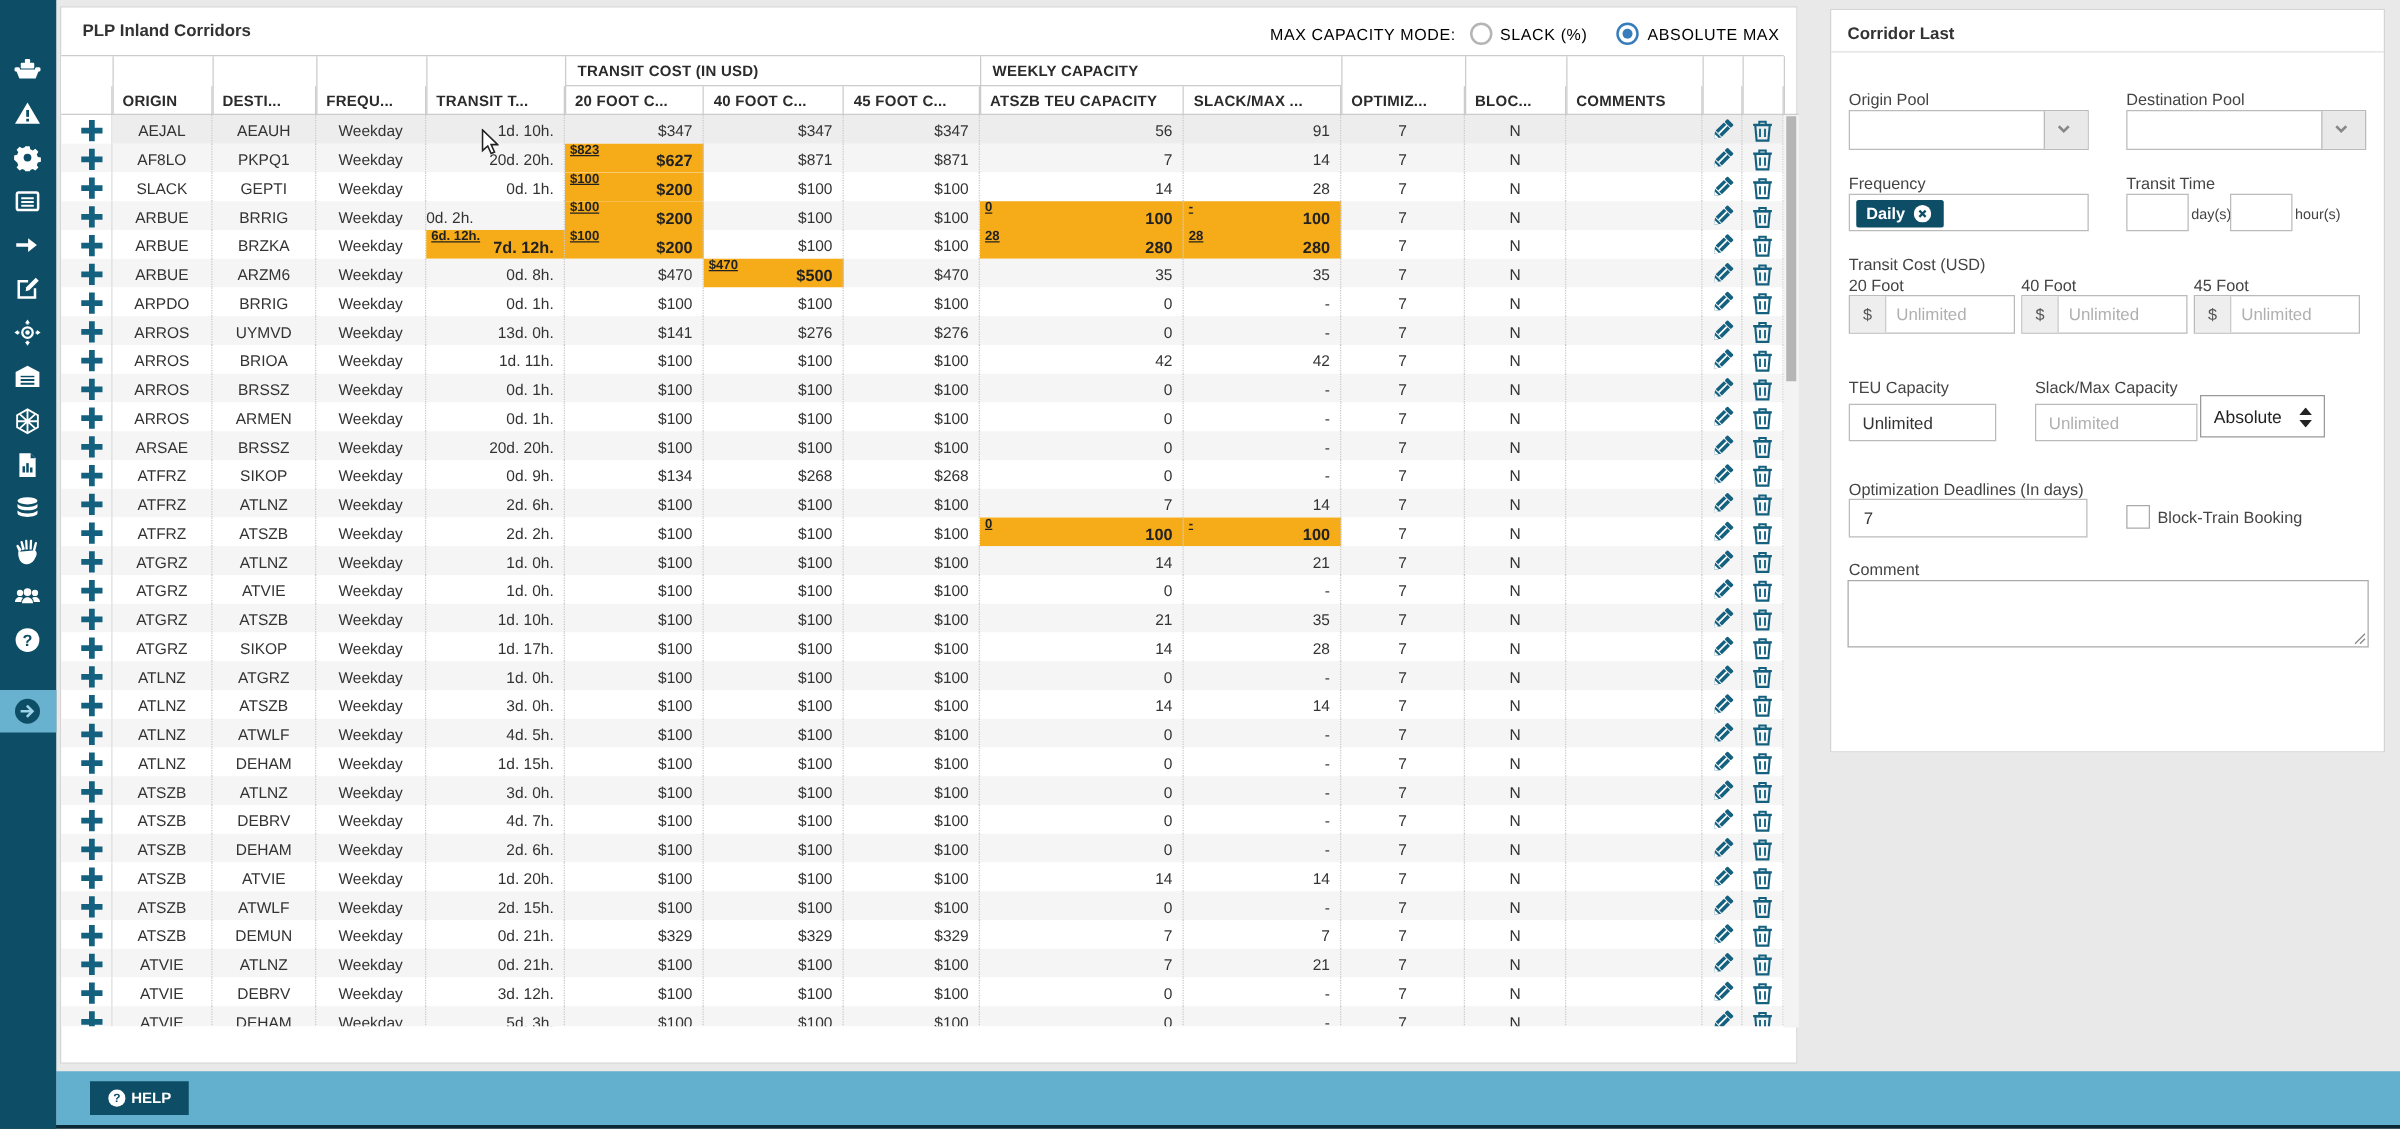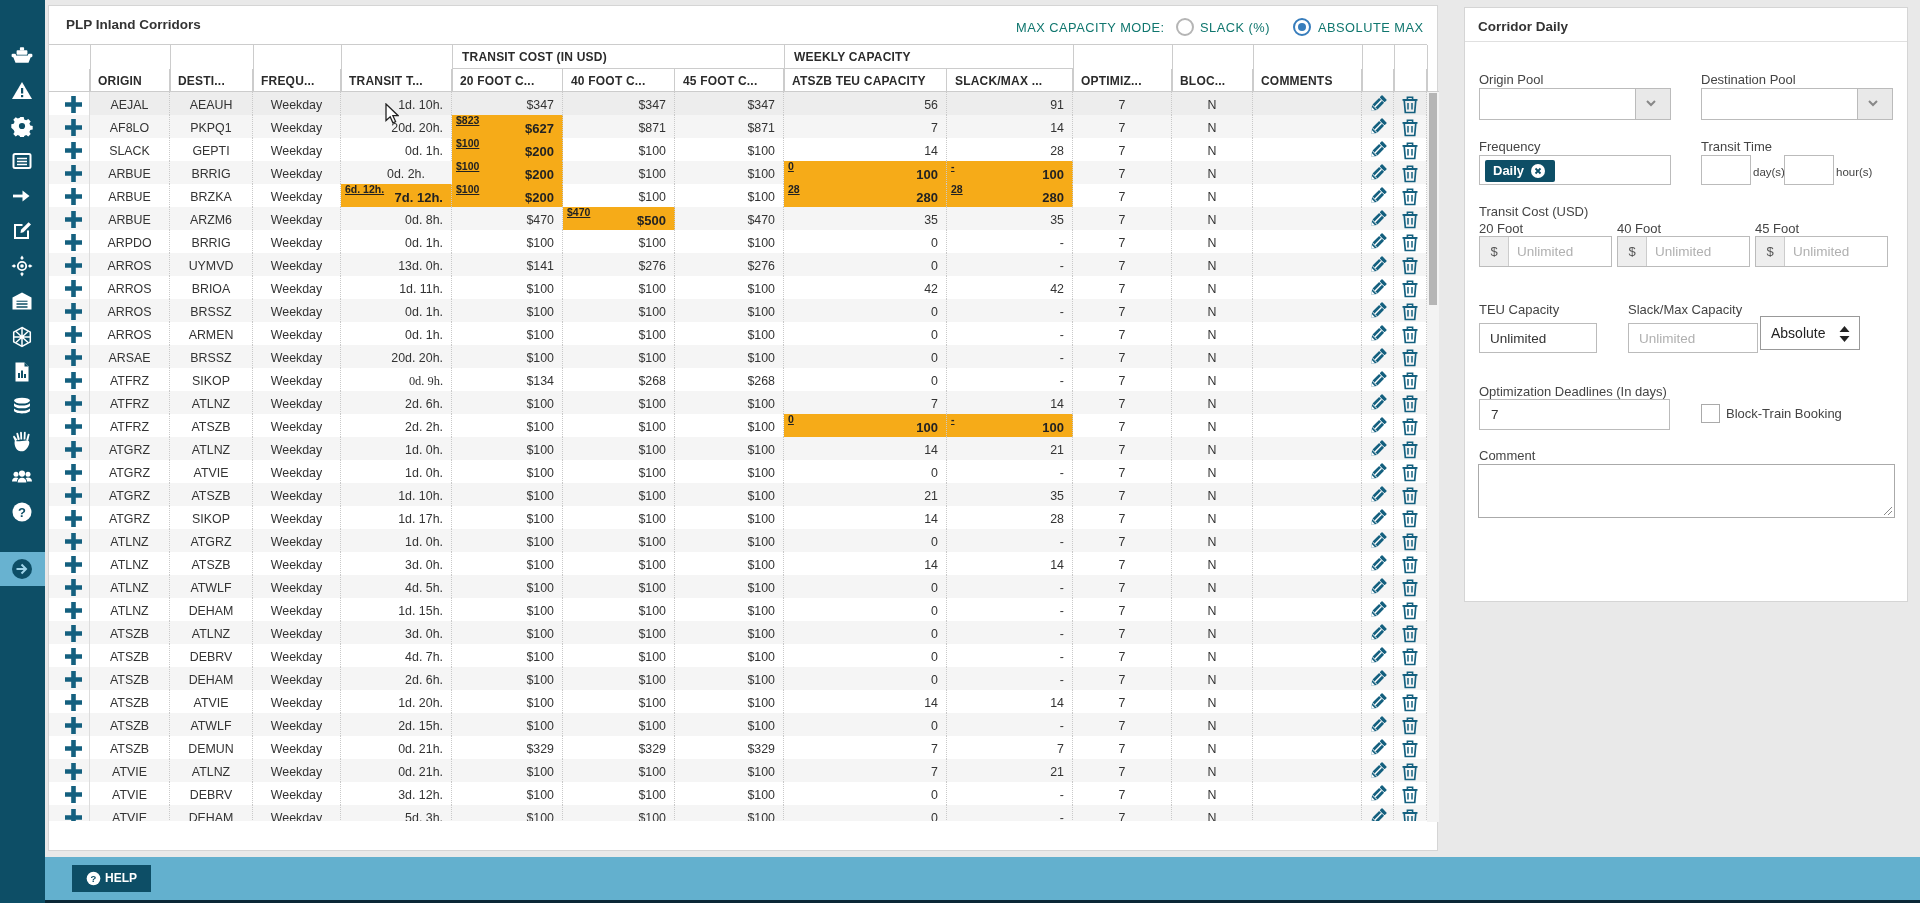--- a/index.html
+++ b/index.html
@@ -10,21 +10,21 @@
 .sact{position:absolute;left:0;top:552px;width:45px;height:34px;background:#68b2d0;}
 .sact svg{margin:6px 0 0 11px;display:block;}
 #bluebar{position:absolute;left:45px;top:857px;width:1875px;height:43px;background:#63b0ce;}
 #darkstrip{position:absolute;left:0px;top:900px;width:1920px;height:3px;background:#0a2836;}
 #helpbtn{position:absolute;left:72px;top:865px;width:79px;height:27px;background:#0d4e66;
  color:#fff;font-weight:bold;font-size:12px;text-align:center;line-height:27px;}
 #helpbtn svg{vertical-align:-4px;margin-right:4px;}
 #card{position:absolute;left:48px;top:5px;width:1390px;height:846px;background:#fff;
  border:1px solid #d5d5d5;}
 #tbltitle{position:absolute;left:17px;top:11px;font-size:13.5px;font-weight:bold;color:#333;}
-#modebar{position:absolute;left:0px;top:11px;width:1390px;height:20px;font-size:12.8px;color:#0f766e;letter-spacing:0.5px;}
+#modebar{position:absolute;left:0px;top:11px;width:1390px;height:20px;font-size:12.8px;color:#000000;letter-spacing:0.5px;}
 .radio{display:inline-block;width:18px;height:18px;border-radius:50%;border:2px solid #b5b5b5;
  background:#fff;vertical-align:-4px;}
 .radio.sel{border:2px solid #377dbc;position:relative;}
 .radio.sel:after{content:"";position:absolute;left:3px;top:3px;width:8px;height:8px;
  border-radius:50%;background:#377dbc;}
 #thead{position:absolute;left:0;top:38px;width:1378px;height:48px;background:#fff;
  border-top:1px solid #ccc;}
 .gc{position:absolute;top:0;height:24px;line-height:25px;font-size:12px;font-weight:bold;
  color:#2b2b2b;padding-left:10px;border-bottom:1px solid #ccc;letter-spacing:0.2px;}
 .gvl{position:absolute;top:0;height:48px;width:1px;background:#ccc;}
@@ -368,21 +368,21 @@
               </g>
             </svg></span></div>
       </div>
 <div class="row" style="top:155px;background:#f5f5f5">
         <div class="bc" style="left:0px;width:41px;text-align:center;border-right:1px solid #ddd;"><span class="icv" style="display:inline-block;margin-left:8px;"><svg width="19" height="19" viewBox="0 0 19 19">
               <path d="M7.2 1h4.6v6.2H18v4.6h-6.2V18H7.2v-6.2H1V7.2h6.2z" fill="#14607f"></path>
             </svg></span></div>
         <div class="bc" style="left:41px;width:80px;text-align:center;border-right:1px dotted #c9c9c9;">ARBUE</div>
         <div class="bc" style="left:121px;width:83px;text-align:center;border-right:1px dotted #c9c9c9;">BRRIG</div>
         <div class="bc" style="left:204px;width:88px;text-align:center;border-right:1px dotted #c9c9c9;">Weekday</div>
-        <div class="bc" style="left:306px;width:111px;text-align:center;padding-right:8px;border-right:1px dotted #c9c9c9;">0d. 2h.</div>
+        <div class="bc" style="left:292px;width:111px;text-align:left;padding-right:8px;border-right:1px dotted #c9c9c9;">0d. 2h.</div>
         <div class="bc hl" style="left:403px;width:111px;border-right:1px dotted #c9c9c9;background:#f6ab18;">
           <span class="old">$100</span>
           <span class="new">$200</span>
         </div>
         <div class="bc" style="left:514px;width:112px;text-align:right;padding-right:8px;border-right:1px dotted #c9c9c9;">$100</div>
         <div class="bc" style="left:626px;width:109px;text-align:right;padding-right:8px;border-right:1px dotted #c9c9c9;">$100</div>
         <div class="bc hl" style="left:735px;width:163px;border-right:1px dotted #c9c9c9;background:#f6ab18;">
           <span class="old">0</span>
           <span class="new">100</span>
         </div>
@@ -698,21 +698,21 @@
               </g>
             </svg></span></div>
       </div>
 <div class="row" style="top:362px;background:#ffffff">
         <div class="bc" style="left:0px;width:41px;text-align:center;border-right:1px solid #ddd;"><span class="icv" style="display:inline-block;margin-left:8px;"><svg width="19" height="19" viewBox="0 0 19 19">
               <path d="M7.2 1h4.6v6.2H18v4.6h-6.2V18H7.2v-6.2H1V7.2h6.2z" fill="#14607f"></path>
             </svg></span></div>
         <div class="bc" style="left:41px;width:80px;text-align:center;border-right:1px dotted #c9c9c9;">ATFRZ</div>
         <div class="bc" style="left:121px;width:83px;text-align:center;border-right:1px dotted #c9c9c9;">SIKOP</div>
         <div class="bc" style="left:204px;width:88px;text-align:center;border-right:1px dotted #c9c9c9;">Weekday</div>
-        <div class="bc" style="left:292px;width:111px;text-align:right;padding-right:8px;border-right:1px dotted #c9c9c9;font-family:Liberation Serif, serif;">0d. 9h.</div>
+        <div class="bc" style="left:292px;width:111px;text-align:right;padding-right:8px;border-right:1px dotted #c9c9c9;">0d. 9h.</div>
         <div class="bc" style="left:403px;width:111px;text-align:right;padding-right:8px;border-right:1px dotted #c9c9c9;">$134</div>
         <div class="bc" style="left:514px;width:112px;text-align:right;padding-right:8px;border-right:1px dotted #c9c9c9;">$268</div>
         <div class="bc" style="left:626px;width:109px;text-align:right;padding-right:8px;border-right:1px dotted #c9c9c9;">$268</div>
         <div class="bc" style="left:735px;width:163px;text-align:right;padding-right:8px;border-right:1px dotted #c9c9c9;">0</div>
         <div class="bc" style="left:898px;width:126px;text-align:right;padding-right:8px;border-right:1px dotted #c9c9c9;">-</div>
         <div class="bc" style="left:1024px;width:99px;text-align:center;border-right:1px dotted #c9c9c9;">7</div>
         <div class="bc" style="left:1123px;width:81px;text-align:center;border-right:1px dotted #c9c9c9;">N</div>
         <div class="bc" style="left:1204px;width:109px;text-align:left;padding-left:8px;border-right:1px dotted #c9c9c9;"></div>
         <div class="bc" style="left:1313px;width:32px;text-align:center;border-right:1px dotted #c9c9c9;"><span class="icv" style="display:inline-block;"><svg width="20" height="20" viewBox="0 0 20 20">
               <g transform="rotate(45 10 10)">
@@ -1385,21 +1385,21 @@
             </svg></span></div>
       </div>
     </div>
   <div id="hline"></div>
   <div id="vscroll">
       <div id="vthumb"></div>
     </div>
 </div>
 
 <div id="corr">
-  <div id="corrtitle">Corridor Daily</div>
+  <div id="corrtitle">Corridor Last</div>
   <div id="corrhr"></div>
   <div class="lab" style="left:14px;top:64px;">Origin Pool</div>
   <div class="inp" style="left:14px;top:80px;width:192px;height:32px;">
     <div class="sel-btn">
         <svg class="chev" viewBox="0 0 10 10">
           <path d="M1 3 5 7 9 3" stroke="#888" stroke-width="2" fill="none"></path>
         </svg>
       </div>
   </div>
   <div class="lab" style="left:236px;top:64px;">Destination Pool</div>

